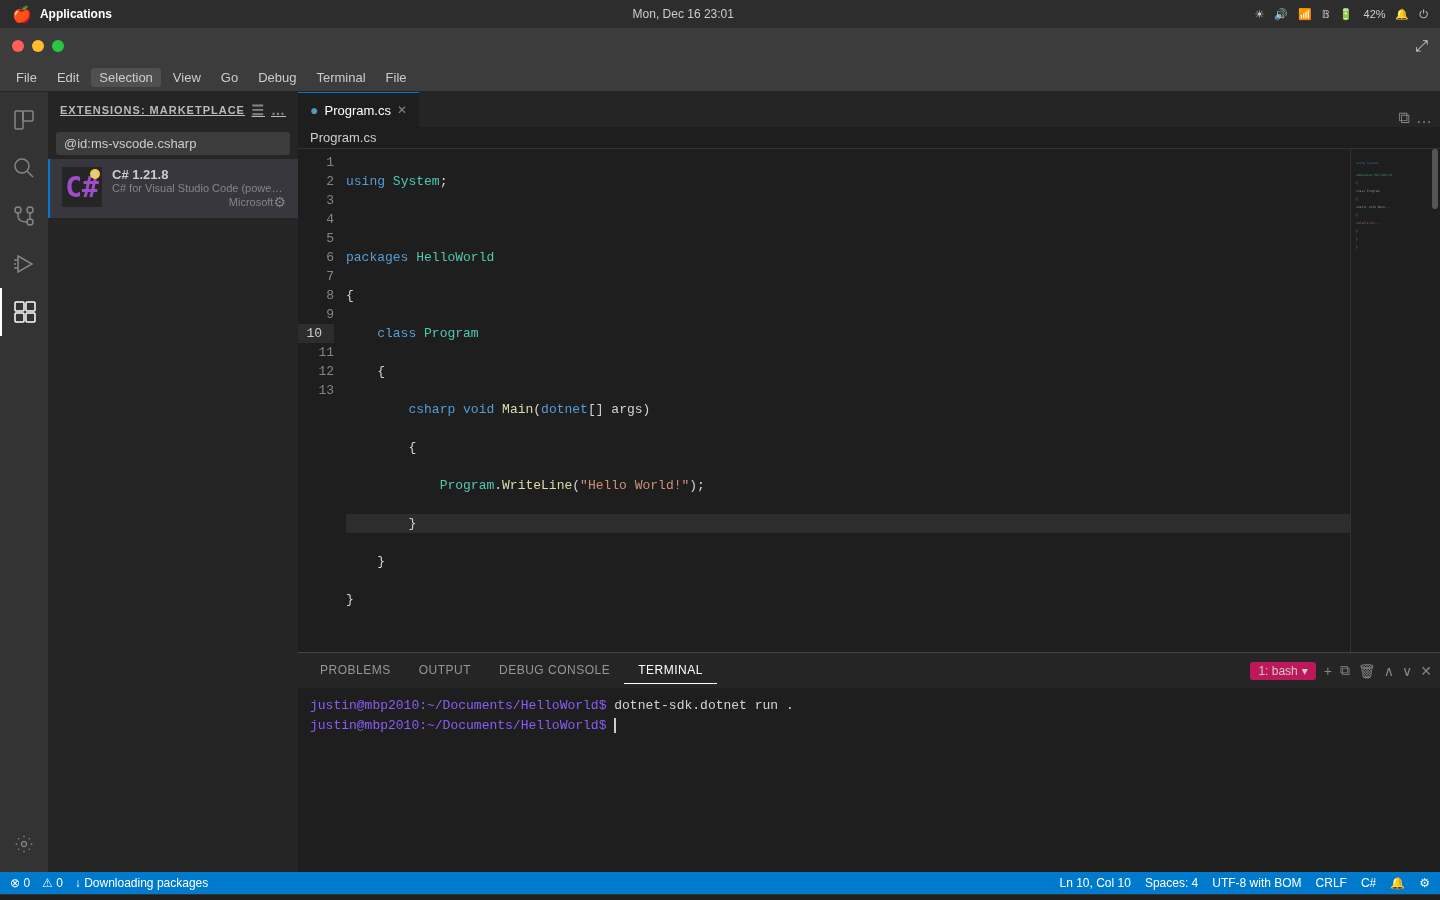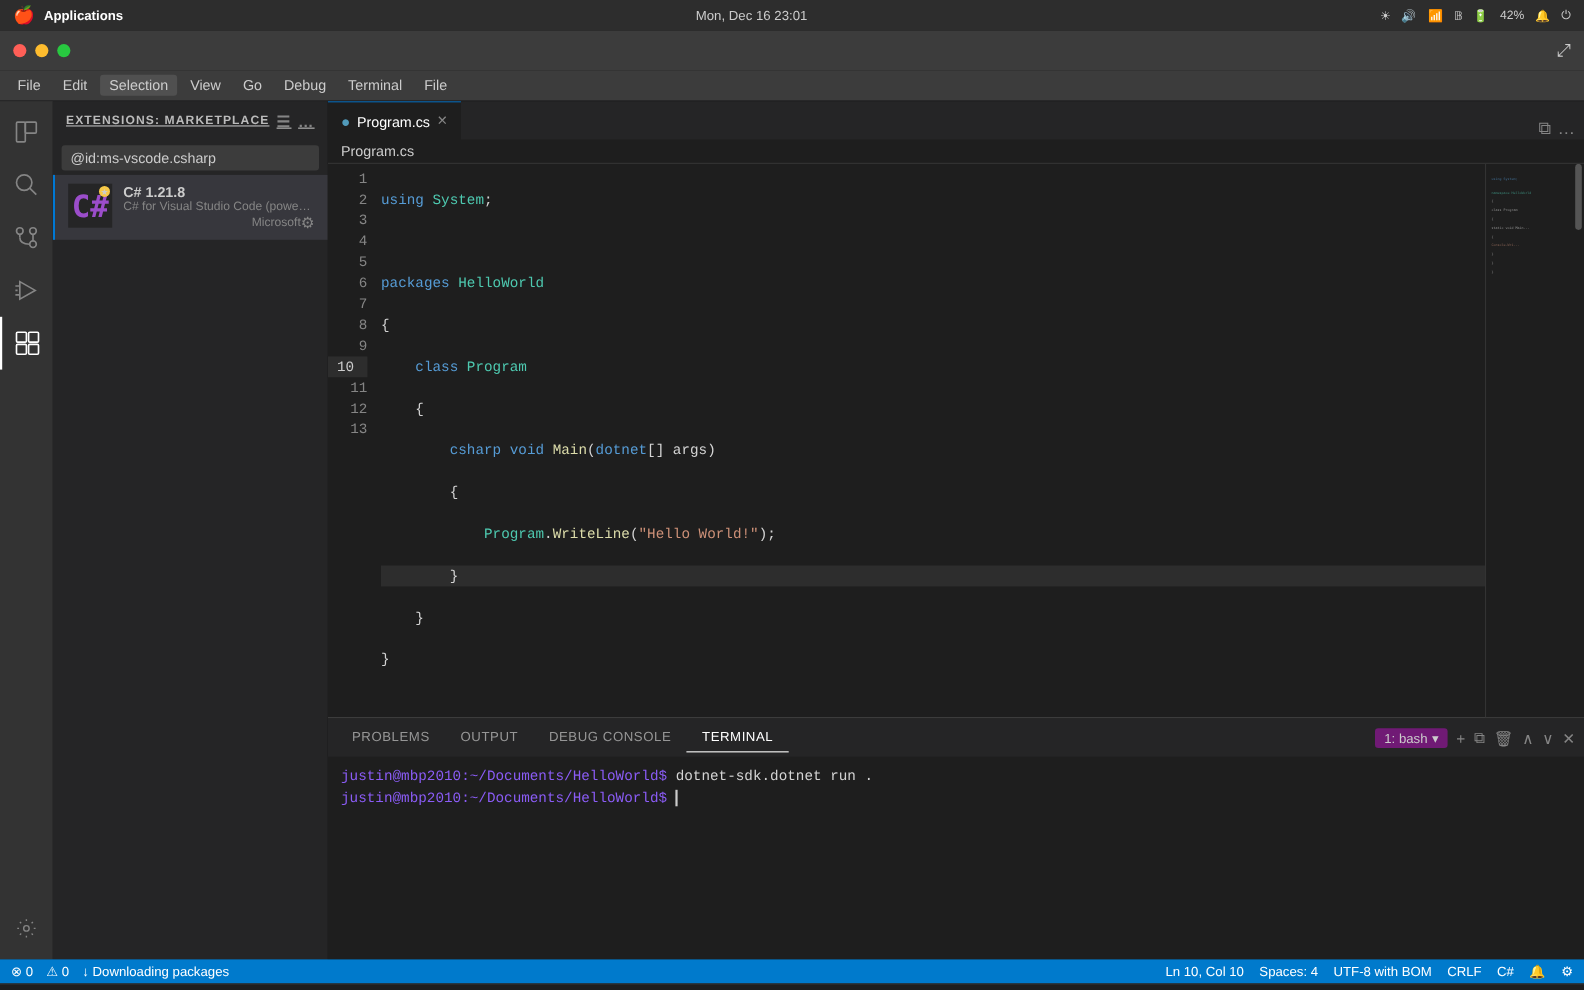--- a/index.html
+++ b/index.html
@@ -270,21 +270,21 @@
       display: flex;
       align-items: center;
       gap: 8px;
       color: #858585;
       font-size: 14px;
     }
     .terminal-shell-selector {
       display: flex;
       align-items: center;
       gap: 4px;
-      background: #701a75;
+      background: #be185d;
       padding: 2px 8px;
       border-radius: 3px;
       font-size: 12px;
       cursor: pointer;
       color: #ccc;
     }
     .terminal-content {
       flex: 1;
       padding: 8px 12px;
       font-family: 'Menlo', 'Monaco', 'Courier New', monospace;

